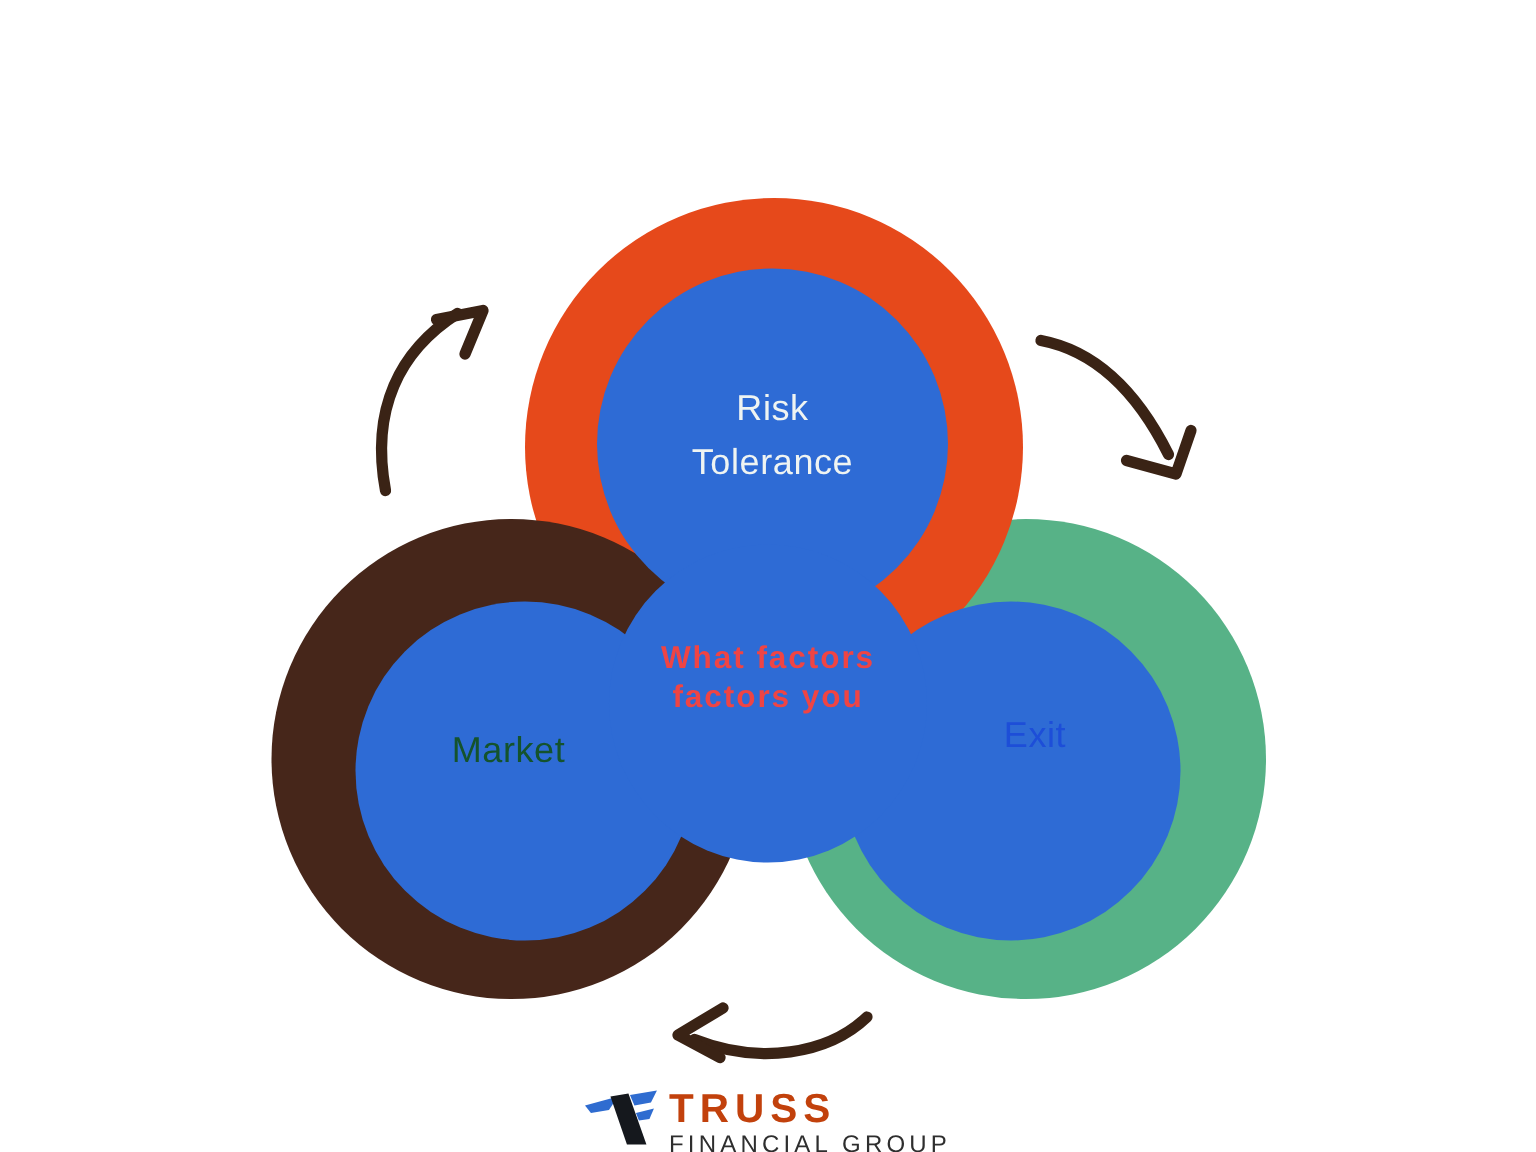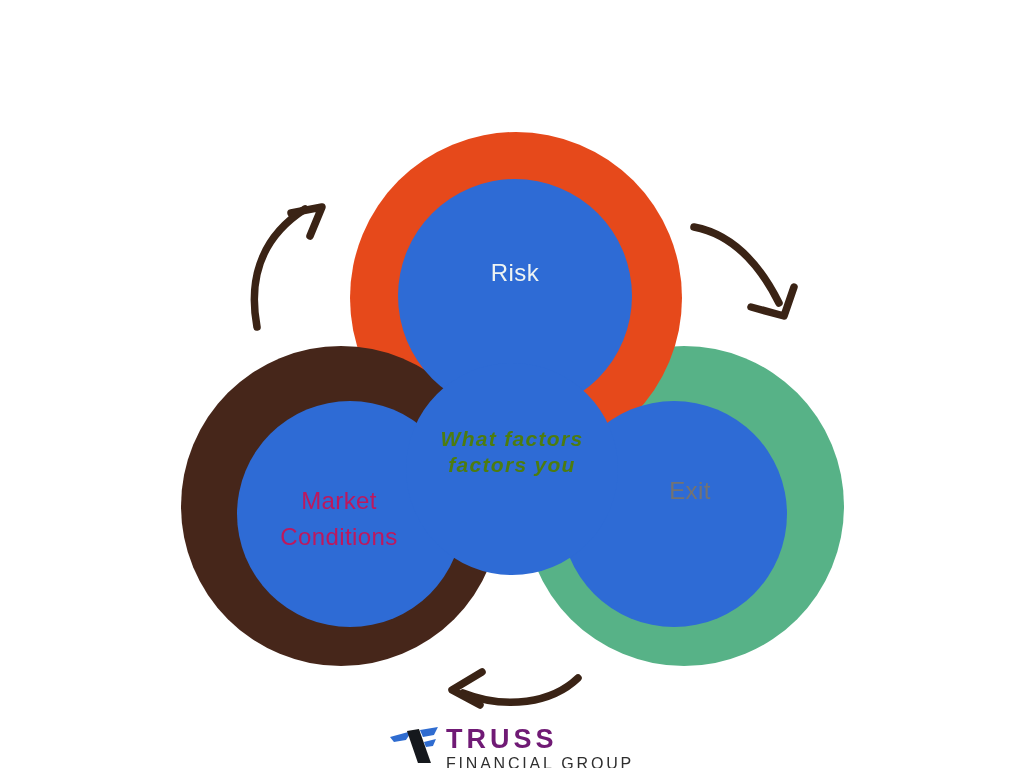--- a/index.html
+++ b/index.html
@@ -62,30 +62,30 @@
   <div class="disc" id="ring-top" style="background: rgb(230, 73, 27);"></div>
   <div class="disc" id="ring-left" style="background: rgb(70, 38, 26);"></div>
 
   <div class="disc" id="inner-top" style="background: rgb(46, 107, 213);"></div>
   <div class="disc" id="inner-left" style="background: rgb(46, 107, 213);"></div>
   <div class="disc" id="inner-right" style="background: rgb(46, 107, 213);"></div>
   <div class="disc" id="inner-center" style="background: rgb(46, 107, 213);"></div>
 
   <div class="factor-label" id="label-risk" style="color: rgb(239, 244, 242);">
     <span class="line">Risk</span>
+    <span class="line">Tolerance</span>
   </div>
-  <div class="factor-label" id="label-market" style="color: #be185d;">
+  <div class="factor-label" id="label-market" style="color: #14532d;">
     <span class="line">Market</span>
-    <span class="line">Conditions</span>
   </div>
-  <div class="factor-label" id="label-exit" style="color: #737373;">
+  <div class="factor-label" id="label-exit" style="color: #1d4ed8;">
     <span class="line">Exit</span>
   </div>
 
-  <div id="center-question" style="color: #4d7c0f; font-style: italic;">
+  <div id="center-question" style="color: #ef4444;">
     <span class="line">What factors</span>
     <span class="line">factors you</span>
   </div>
 
   <svg id="arrows-layer" width="1024" height="768" viewBox="0 0 1024 768">
     <path class="arrow-path" d="M 257 291 C 247 237 266 198 305 173" style="stroke: rgb(58, 35, 21);"></path>
     <path class="arrow-path" d="M 291 177 L 322 171 L 310 200" style="stroke: rgb(58, 35, 21);"></path>
 
     <path class="arrow-path" d="M 694 191 C 731 198 759 227 779 267" style="stroke: rgb(58, 35, 21);"></path>
     <path class="arrow-path" d="M 751 271 L 784 280 L 794 251" style="stroke: rgb(58, 35, 21);"></path>
@@ -95,18 +95,18 @@
   </svg>
 
   <div id="logo">
     <svg width="48" height="40" viewBox="0 0 48 40">
       <polygon points="0,11 22,5 16,14 4,16" style="fill: rgb(47, 108, 208);"></polygon>
       <polygon points="17,5 29,3 41,37 28,37" style="fill: rgb(21, 24, 29);"></polygon>
       <polygon points="30,4 48,1 44,9 33,11" style="fill: rgb(47, 108, 208);"></polygon>
       <polygon points="34,16 46,13 43,20 36,21" style="fill: rgb(47, 108, 208);"></polygon>
     </svg>
     <div id="logo-text-col">
-      <span id="logo-name" style="color: #701a75;">TRUSS</span>
+      <span id="logo-name" style="color: #c2410c;">TRUSS</span>
       <span id="logo-subtitle" style="color: rgb(46, 46, 46);">FINANCIAL GROUP</span>
     </div>
   </div>
 
 </div>
 
 </body></html>

